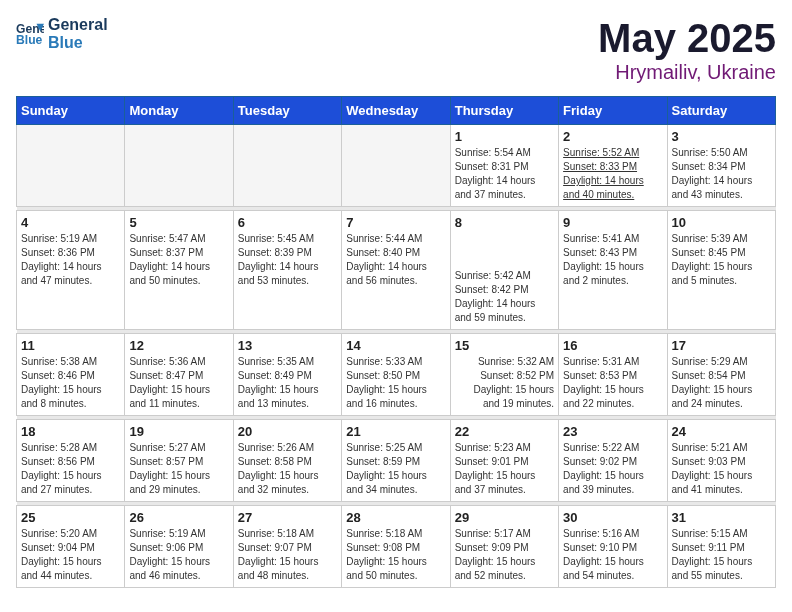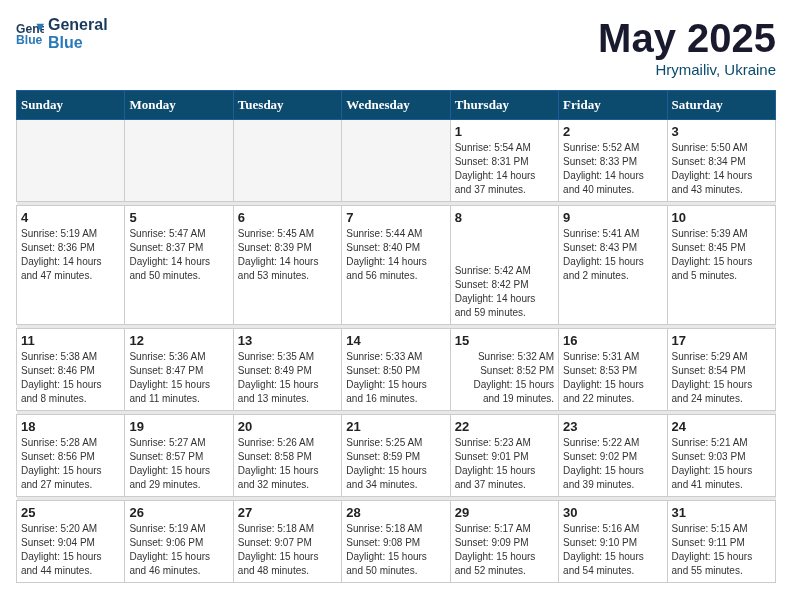--- a/index.html
+++ b/index.html
@@ -27,37 +27,36 @@
     }
     .title-block {
       text-align: right;
     }
     .month-year {
       font-size: 40px;
       font-weight: bold;
       color: #1a1a2e;
     }
     .location {
-      font-size: 15px;
-      color: #0c4a6e;
+      font-size: 20px;
+      color: #701a75;
     }
     .calendar {
       width: 100%;
       border-collapse: collapse;
       font-size: 11px;
     }
     .calendar th {
-      background: #0c4a6e;
+      background: #1d4ed8;
       color: #fff;
       padding: 6px 4px;
       text-align: left;
       font-size: 13px;
       font-weight: bold;
       border: 1px solid #1a5f99;
-      font-family: Liberation Serif, serif;
     }
     .calendar td {
       border: 1px solid #ccc;
       vertical-align: top;
       padding: 4px;
       width: 108px;
       min-height: 80px;
       background: #fff;
     }
     .calendar td.empty {
@@ -122,21 +121,21 @@
         <td class="empty"></td>
         <td>
           <div class="day-num">1</div>
           <div class="day-info" style="white-space: pre-line;">Sunrise: 5:54 AM
 Sunset: 8:31 PM
 Daylight: 14 hours
 and 37 minutes.</div>
         </td>
         <td>
           <div class="day-num">2</div>
-          <div class="day-info" style="white-space: pre-line;">Sunrise: 5:52 AM
+          <div class="day-info" style="white-space: pre-line; text-decoration: underline;">Sunrise: 5:52 AM
 Sunset: 8:33 PM
 Daylight: 14 hours
 and 40 minutes.</div>
         </td>
         <td>
           <div class="day-num">3</div>
           <div class="day-info" style="white-space: pre-line;">Sunrise: 5:50 AM
 Sunset: 8:34 PM
 Daylight: 14 hours
 and 43 minutes.</div>

